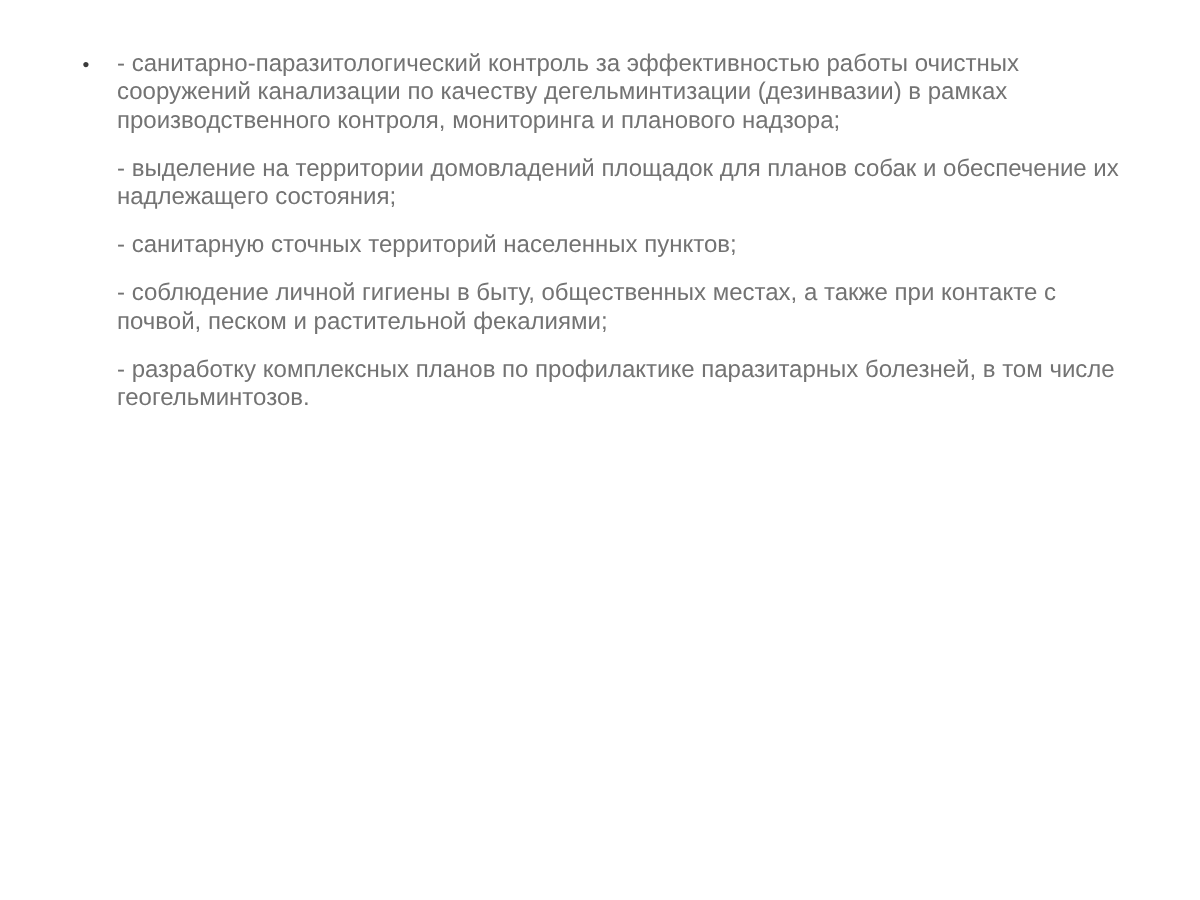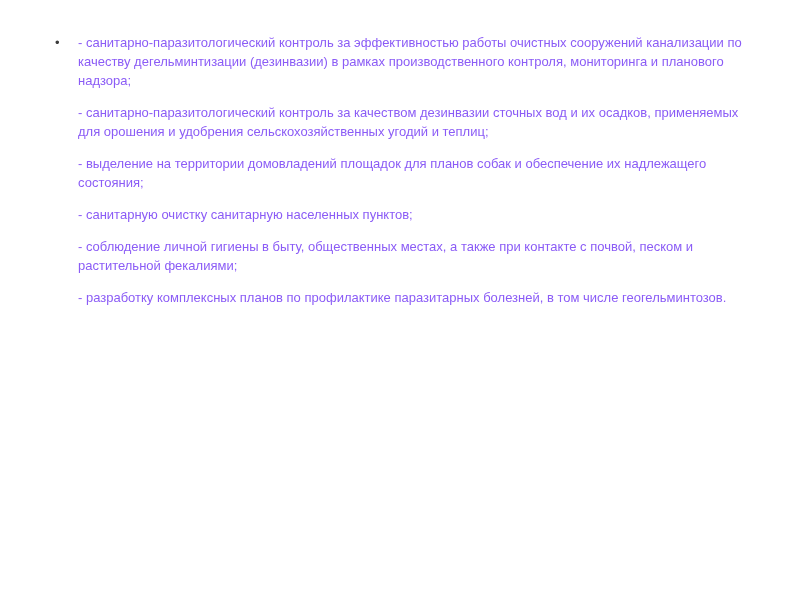--- a/index.html
+++ b/index.html
@@ -27,38 +27,37 @@
     left: -23px;
     top: 0;
     width: 20px;
     line-height: 19px;
     font-size: 13px;
     color: #3b3b3b;
     text-align: left;
   }
   .bullet-text p {
     margin: 0 0 13px 0;
-    font-size: 13px;
+    font-size: 16px;
     line-height: 19px;
     letter-spacing: 0;
     word-spacing: normal;
-    color: #8b5cf6;
+    color: #737373;
   }
   .bullet-text p:last-child {
     margin-bottom: 17px;
   }
 </style>
 </head>
 <body>
 
 <div class="slide">
   <div class="bullet-item">
     <span class="bullet-marker">•</span>
     <div class="bullet-text">
       <p>- санитарно-паразитологический контроль за эффективностью работы очистных сооружений канализации по качеству дегельминтизации (дезинвазии) в рамках производственного контроля, мониторинга и планового надзора;</p>
-      <p>- санитарно-паразитологический контроль за качеством дезинвазии сточных вод и их осадков, применяемых для орошения и удобрения сельскохозяйственных угодий и теплиц;</p>
       <p>- выделение на территории домовладений площадок для планов собак и обеспечение их надлежащего состояния;</p>
-      <p>- санитарную очистку санитарную населенных пунктов;</p>
+      <p>- санитарную сточных территорий населенных пунктов;</p>
       <p>- соблюдение личной гигиены в быту, общественных местах, а также при контакте с почвой, песком и растительной фекалиями;</p>
       <p>- разработку комплексных планов по профилактике паразитарных болезней, в том числе геогельминтозов.</p>
     </div>
   </div>
 </div>
 
 </body></html>

